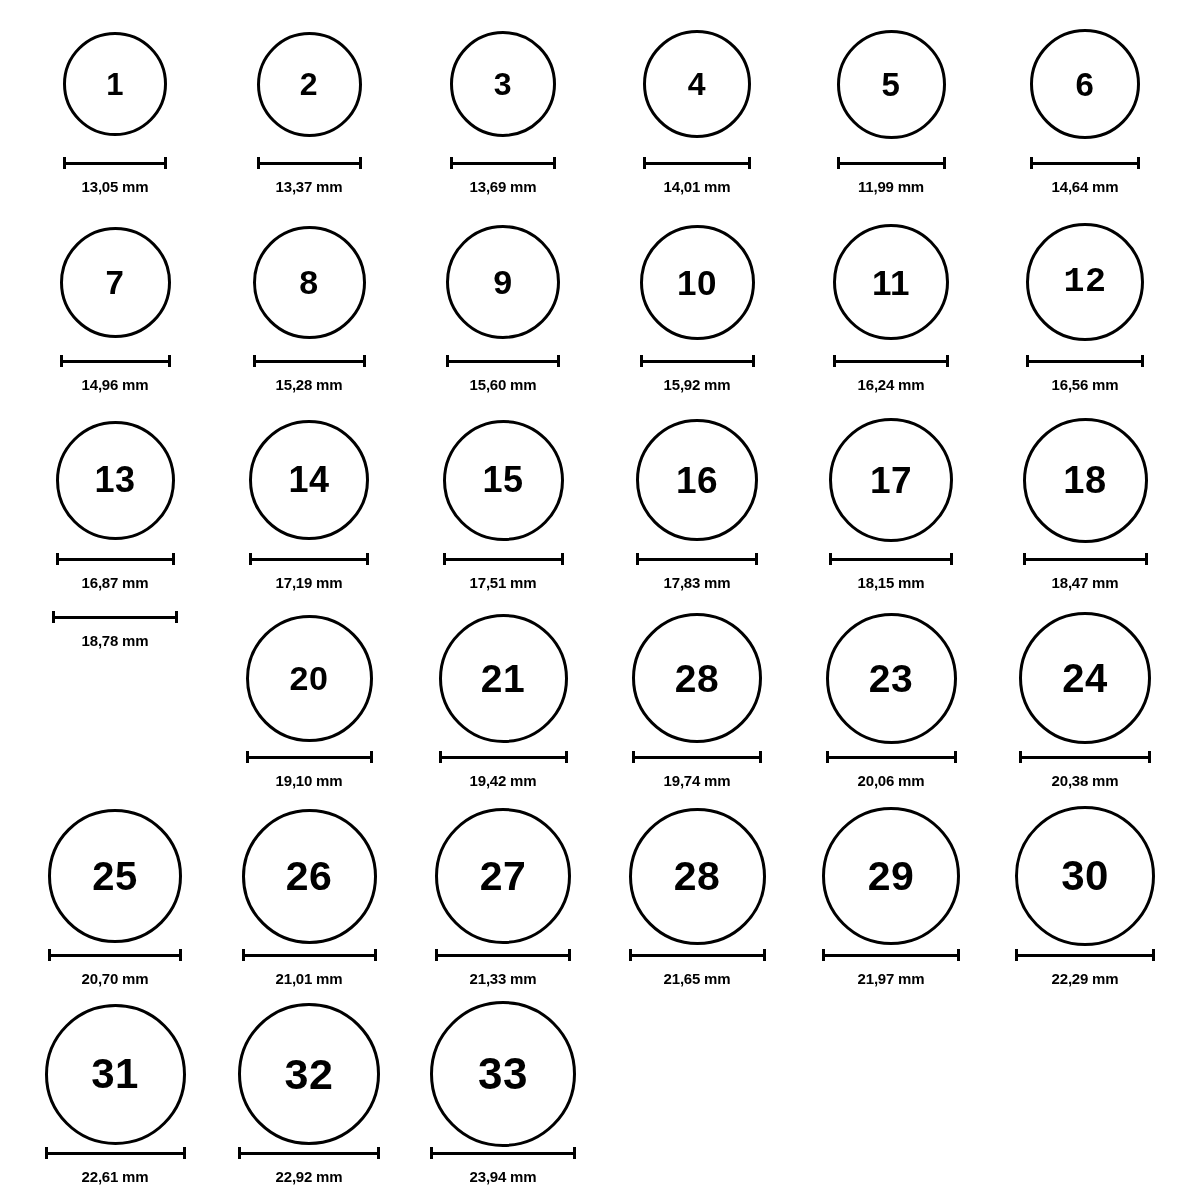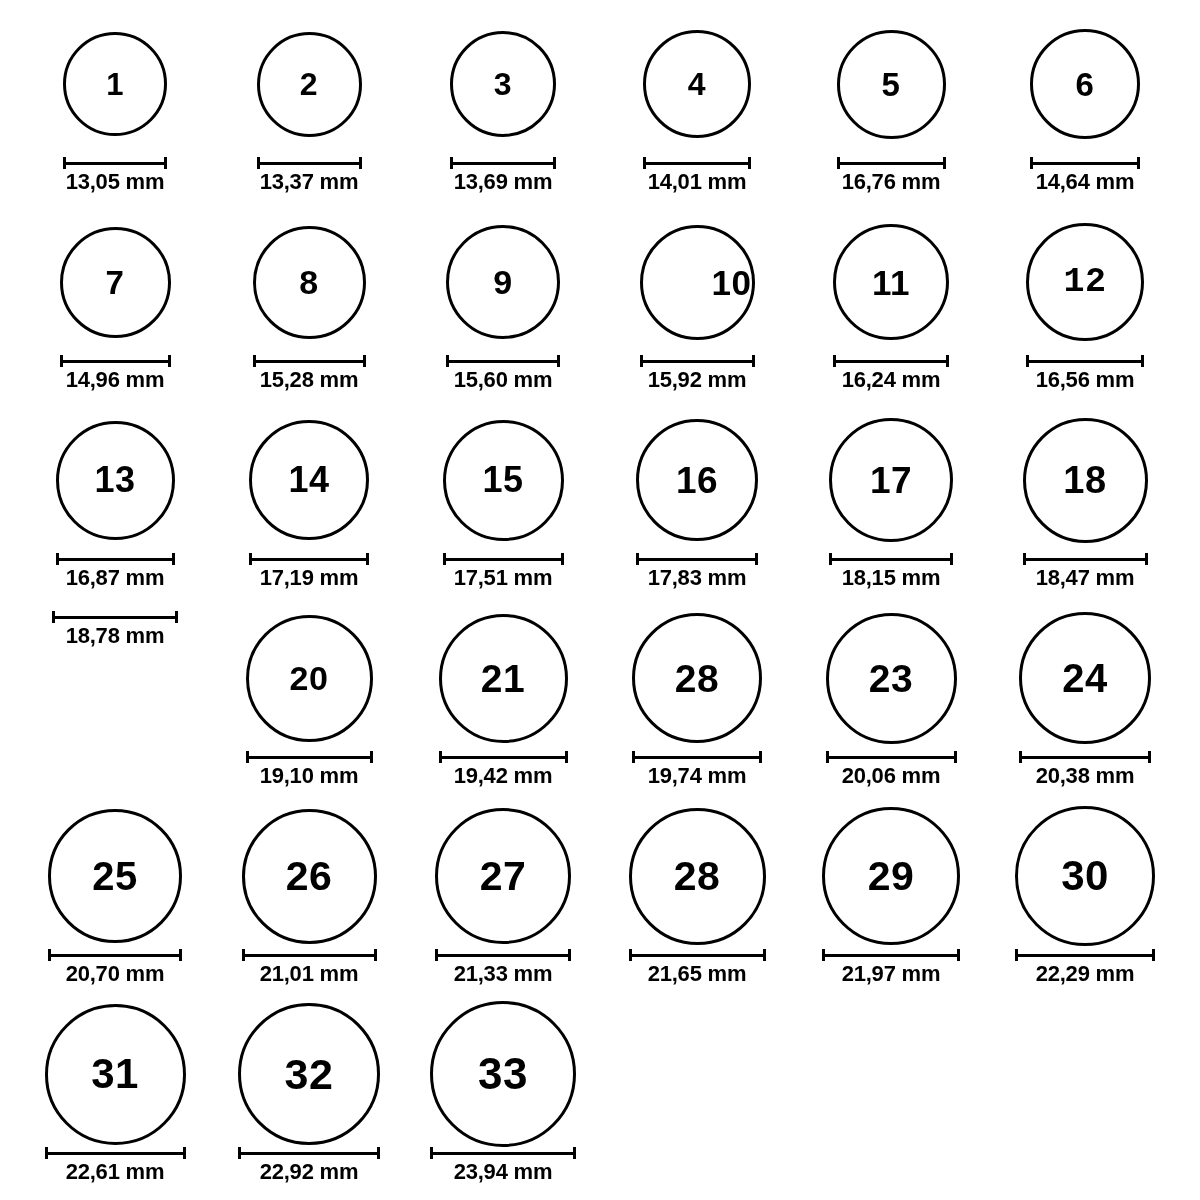--- a/index.html
+++ b/index.html
@@ -81,24 +81,24 @@
   .dim-cap {
     position: absolute;
     top: 0;
     width: 3px;
     height: 12px;
     background: #000;
   }
   .dim-cap.left { left: 0; }
   .dim-cap.right { right: 0; }
   .mm {
-    font-size: 22px;
+    font-size: 15px;
     font-weight: bold;
     color: #000;
-    margin-top: 1px;
+    margin-top: 10px;
     white-space: nowrap;
     letter-spacing: -0.2px;
   }
 </style>
 </head>
 <body>
 
 <div id="chart">
   <div class="grid">
       <div class="cell">
@@ -167,21 +167,21 @@
             <span class="ring-label" style="font-size: 33px;">5</span>
           </div>
         </div>
         <div class="dim">
           <div class="dim-bar" style="width: 109px;">
             <div class="dim-line"></div>
             <div class="dim-cap left"></div>
             <div class="dim-cap right"></div>
           </div>
         </div>
-        <div class="mm">16,76 mm</div>
+        <div class="mm">11,99 mm</div>
       </div>
       <div class="cell">
         <div class="ring-wrap">
           <div class="ring" style="width: 110px; height: 110px;">
             <span class="ring-label" style="font-size: 33px;">6</span>
           </div>
         </div>
         <div class="dim">
           <div class="dim-bar" style="width: 110px;">
             <div class="dim-line"></div>
@@ -231,21 +231,21 @@
           <div class="dim-bar" style="width: 114px;">
             <div class="dim-line"></div>
             <div class="dim-cap left"></div>
             <div class="dim-cap right"></div>
           </div>
         </div>
         <div class="mm">15,60 mm</div>
       </div>
       <div class="cell">
         <div class="ring-wrap">
-          <div class="ring" style="width: 115px; height: 115px; justify-content: flex-end;">
+          <div class="ring" style="width: 115px; height: 115px;">
             <span class="ring-label" style="font-size: 35px;">10</span>
           </div>
         </div>
         <div class="dim">
           <div class="dim-bar" style="width: 115px;">
             <div class="dim-line"></div>
             <div class="dim-cap left"></div>
             <div class="dim-cap right"></div>
           </div>
         </div>

